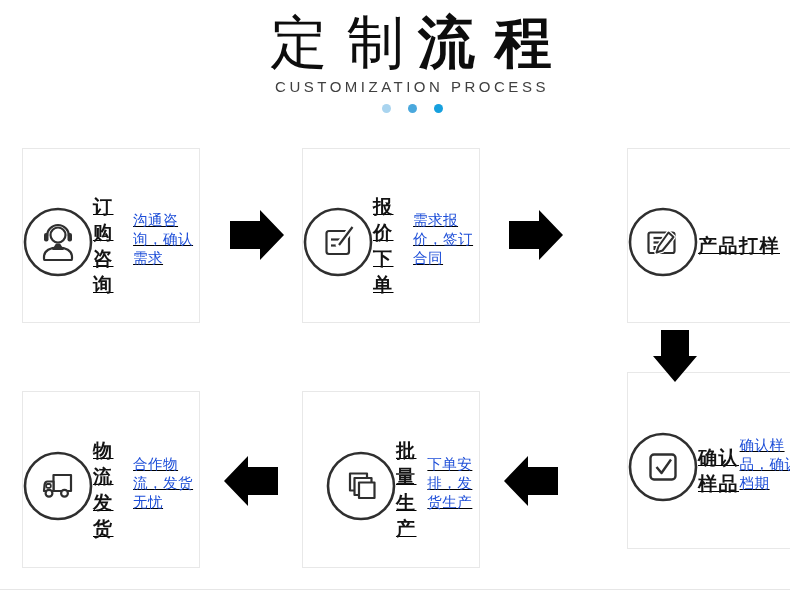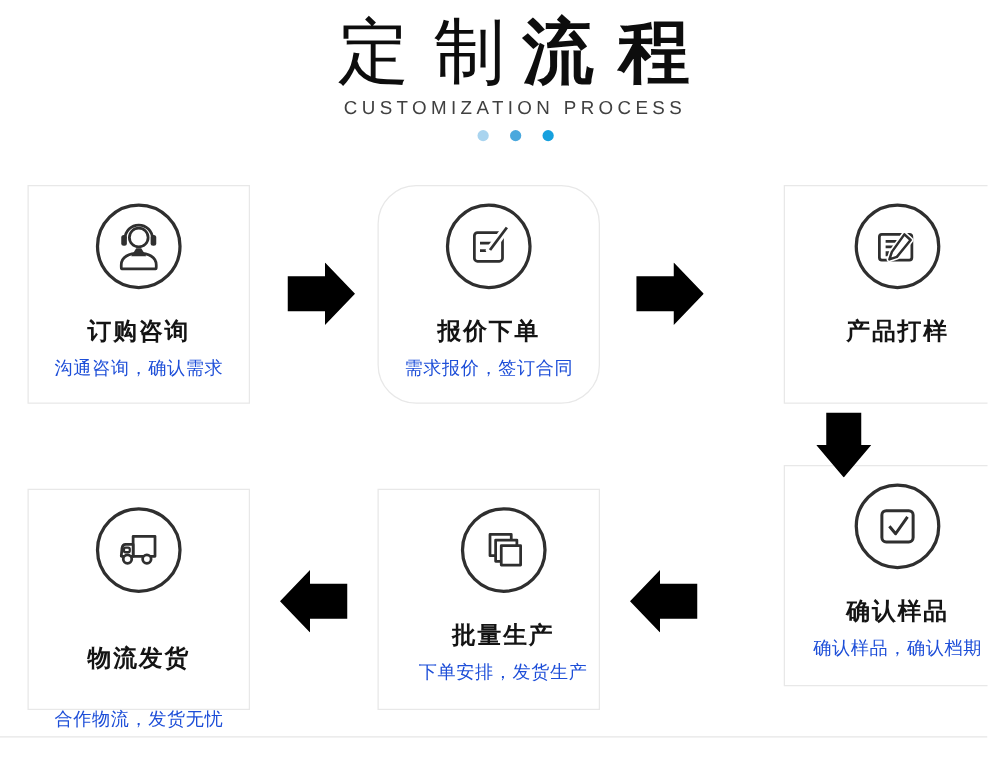--- a/index.html
+++ b/index.html
@@ -10,21 +10,21 @@
   .hdr{position:absolute;top:0;left:17px;width:100%;text-align:center;}
   .hdr h1{margin:10px 0 0 0;font-size:57px;line-height:1.15;color:#0d0d0d;letter-spacing:2px;}
   .hdr h1 .t-light{font-weight:300;}
   .hdr h1 .t-bold{font-weight:900;margin-left:12px;}
   .hdr .subtitle{margin-top:2px;font-size:15px;letter-spacing:3.5px;color:#404040;font-weight:400;}
   .dots{margin-top:9px;display:flex;justify-content:center;gap:17px;}
   .dot{width:9px;height:9px;border-radius:50%;background:#4aa8dd;}
 
   
   .card{position:absolute;width:178px;height:175px;background:#fff;border:1px solid #e8e8e8;
-        display:flex;flex-direction:column;align-items:center;box-sizing:border-box;}
+        display:flex;flex-direction:row;align-items:center;box-sizing:border-box;text-decoration:underline;}
   .card.w2{width:182px;height:177px;margin-left:44px;}
   .card.h2{height:177px;}
   .icon-wrap{margin-top:13px;width:70px;height:70px;}
   .card-title{margin-top:20px;font-size:19px;font-weight:700;color:#141414;letter-spacing:1.5px;}
   .card-desc{margin-top:7px;font-size:14.5px;color:#1d4ed8;letter-spacing:0.5px;}
 
   
   .ring{fill:none;stroke:#2f2f2f;stroke-width:2.6;}
   .ln{fill:none;stroke:#2f2f2f;stroke-width:2.2;stroke-linejoin:round;}
   .lnw{fill:#fff;stroke:#2f2f2f;stroke-width:2.2;stroke-linejoin:round;}
@@ -66,21 +66,21 @@
         <rect class="fl" x="21" y="26" width="4.5" height="8.5" rx="2"></rect>
         <rect class="fl" x="44.5" y="26" width="4.5" height="8.5" rx="2"></rect>
         <path class="ln" d="M21.5 53 Q21 53 21 51.5 L21 50 C21 43.5 27.5 40.5 35 40.5 C42.5 40.5 49 43.5 49 50 L49 51.5 Q49 53 48.5 53 Z"></path>
         <path class="fl" d="M33 36.5 L37 36.5 L41 43 L29 43 Z"></path>
       </svg>
     </div>
     <div class="card-title">订购咨询</div>
     <div class="card-desc">沟通咨询，确认需求</div>
   </div>
 
-  <div class="card" style="left:302px;top:148px;border-radius:31px;">
+  <div class="card" style="left:302px;top:148px;">
     <div class="icon-wrap">
       <svg width="70" height="70" viewBox="0 0 70 70">
         <circle class="ring" cx="35" cy="35" r="33"></circle>
         <rect class="ln" x="23.5" y="24" width="22.5" height="23" rx="2.5"></rect>
         <line class="ln" x1="28" y1="32.5" x2="38.5" y2="32.5"></line>
         <line class="ln" x1="28" y1="38.5" x2="34" y2="38.5"></line>
         <line class="case" x1="36" y1="38" x2="49.5" y2="20"></line>
         <line class="ln" x1="36" y1="38" x2="49.5" y2="20"></line>
       </svg>
     </div>
@@ -121,21 +121,21 @@
         <circle class="ring" cx="35" cy="35" r="33"></circle>
         <rect class="lnw" x="24" y="22.5" width="17" height="17"></rect>
         <rect class="lnw" x="28.5" y="27" width="17" height="17"></rect>
         <rect class="lnw" x="33" y="31.5" width="15.5" height="15.5"></rect>
       </svg>
     </div>
     <div class="card-title">批量生产</div>
     <div class="card-desc">下单安排，发货生产</div>
   </div>
 
-  <div class="card h2" style="left:22px;top:391px;gap:19px;">
+  <div class="card h2" style="left:22px;top:391px;">
     <div class="icon-wrap">
       <svg width="70" height="70" viewBox="0 0 70 70">
         <circle class="ring" cx="35" cy="35" r="33"></circle>
         <rect class="lnw" x="30.5" y="24" width="17.5" height="16"></rect>
         <path class="lnw" d="M30.5 30.5 L24.5 30.5 C22.5 30.5 21.8 32.2 21.6 33.6 L21 40 L30.5 40 Z"></path>
         <rect class="ln" style="stroke-width:1.8;" x="23.2" y="33" width="4.6" height="3.8" rx="1.2"></rect>
         <circle class="lnw" cx="26" cy="42.3" r="3.4"></circle>
         <circle class="lnw" cx="41.5" cy="42.3" r="3.4"></circle>
       </svg>
     </div>

